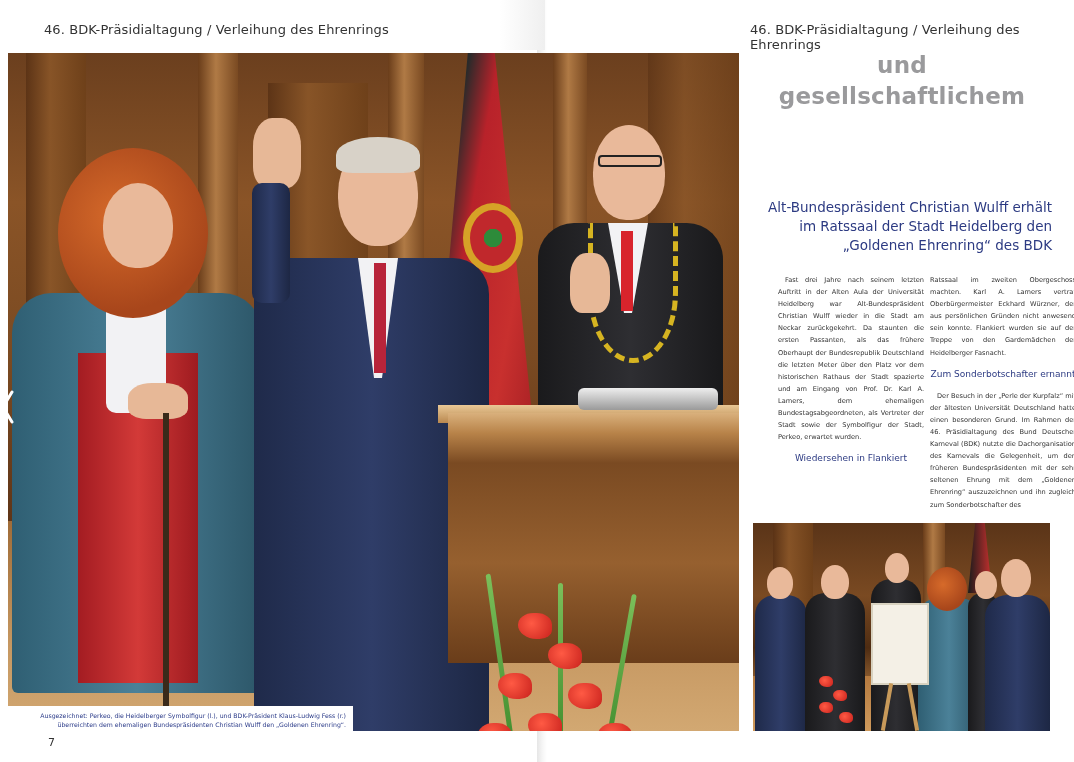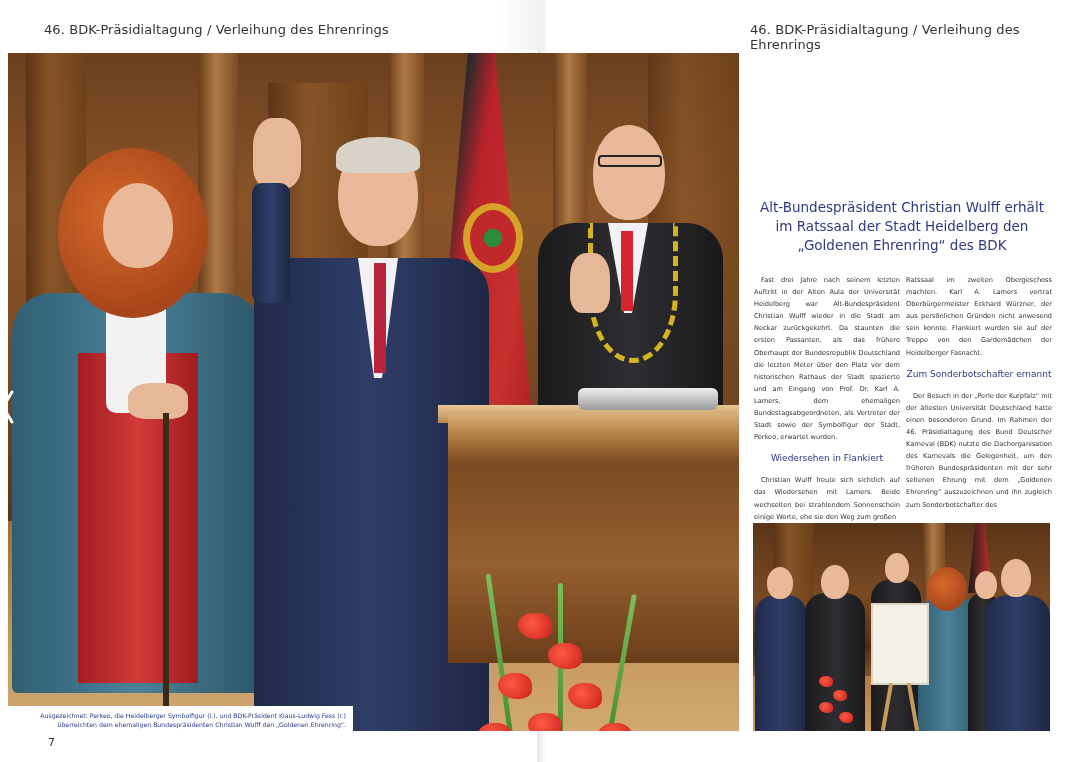--- a/index.html
+++ b/index.html
@@ -63,24 +63,24 @@
 
     .prev-arrow { position: absolute; left: 0; top: 388px; width: 14px; height: 38px; cursor: pointer; }
     .prev-arrow svg { width: 14px; height: 38px; }
 
     
     .headline { position: absolute; left: 752px; top: 50px; width: 300px; text-align: center;
       font-family: "DejaVu Sans", sans-serif; font-weight: bold; font-size: 23px; line-height: 31px; letter-spacing: 0.2px; }
     .hl-blue { color: #2c3a82; display: block; }
     .hl-grey { color: #9a9a9c; display: block; }
 
-    .subhead { position: absolute; left: 752px; top: 198px; width: 300px; text-align: center;
+    .subhead { position: absolute; left: 752px; top: 198px; width: 300px; text-align: right;
       font-size: 13.5px; line-height: 19px; color: #2c3a82; font-family: "DejaVu Sans", sans-serif; }
 
-    .col { position: absolute; top: 274px; width: 146px; font-size: 6.6px; line-height: 12.1px; color: #333; text-align: justify; hyphens: manual; font-family: "DejaVu Sans", sans-serif; }
+    .col { position: absolute; top: 274px; width: 146px; font-size: 6.6px; line-height: 12.1px; color: #333; text-align: justify; hyphens: manual; font-family: "DejaVu Sans", sans-serif; margin-left: 24px; }
     .col-1 { left: 754px; }
     .col-2 { left: 906px; }
     .col p { text-indent: 7px; }
     .col h3 { font-weight: normal; font-size: 9px; line-height: 12px; color: #2c3a82; text-align: center; margin: 9px 0 10px; }
 
     .small-photo { position: absolute; left: 753px; top: 523px; width: 297px; height: 208px; overflow: hidden;
       background: linear-gradient(180deg, #5a3418 0%, #7a4a22 35%, #4e2c12 60%, #b07840 85%, #c89058 100%); }
   </style>
 </head>
 <body>
@@ -161,28 +161,28 @@
 
   <div class="prev-arrow">
     <svg viewBox="0 0 14 38">
       <polyline points="12,4 3,19 12,34" fill="none" stroke="#ffffff" stroke-width="3" stroke-linecap="round" stroke-linejoin="round"></polyline>
     </svg>
   </div>
 
   <div class="page-num pn-left">7</div>
 
   <div class="headline">
+    <span class="hl-grey">und gesellschaftlichem</span>
   </div>
 
   <div class="subhead">Alt-Bundespräsident Christian Wulff erhält im Ratssaal der Stadt Heidelberg den „Goldenen Ehrenring“ des BDK</div>
 
   <div class="col col-1">
     <p>Fast drei Jahre nach seinem letzten Auftritt in der Alten Aula der Universität Heidelberg war Alt-Bundespräsident Christian Wulff wieder in die Stadt am Neckar zurückgekehrt. Da staunten die ersten Passanten, als das frühere Oberhaupt der Bundesrepublik Deutschland die letzten Meter über den Platz vor dem historischen Rathaus der Stadt spazierte und am Eingang von Prof. Dr. Karl A. Lamers, dem ehemaligen Bundestagsabgeordneten, als Vertreter der Stadt sowie der Symbolfigur der Stadt, Perkeo, erwartet wurden.</p>
     <h3>Wiedersehen in Flankiert</h3>
-    <p>Christian Wulff freute sich sichtlich auf das Wiedersehen mit Lamers. Beide wechselten bei strahlendem Sonnenschein einige Worte, ehe sie den Weg zum großen</p>
   </div>
 
   <div class="col col-2">
     <p style="text-indent:0">Ratssaal im zweiten Obergeschoss machten. Karl A. Lamers vertrat Oberbürgermeister Eckhard Würzner, der aus persönlichen Gründen nicht anwesend sein konnte. Flankiert wurden sie auf der Treppe von den Gardemädchen der Heidelberger Fasnacht.</p>
     <h3>Zum Sonderbotschafter ernannt</h3>
     <p>Der Besuch in der „Perle der Kurpfalz“ mit der ältesten Universität Deutschland hatte einen besonderen Grund. Im Rahmen der 46. Präsidialtagung des Bund Deutscher Karneval (BDK) nutzte die Dachorganisation des Karnevals die Gelegenheit, um den früheren Bundespräsidenten mit der sehr seltenen Ehrung mit dem „Goldenen Ehrenring“ auszuzeichnen und ihn zugleich zum Sonderbotschafter des</p>
   </div>
 
   <div class="small-photo">
     <div class="wood-panel" style="left:20px;top:0;width:40px;height:120px;"></div>

